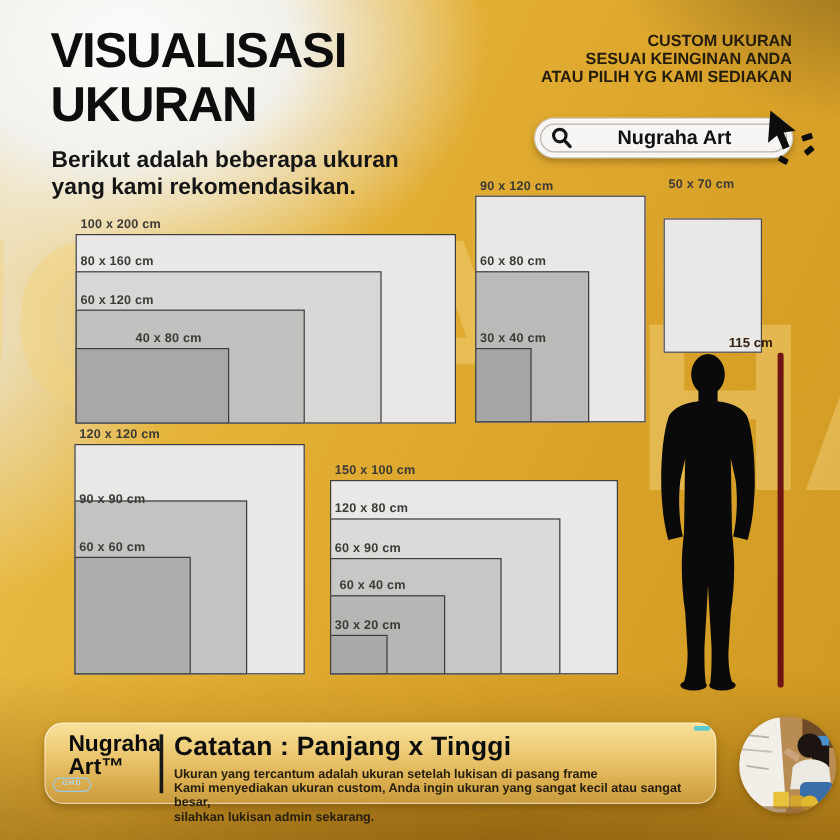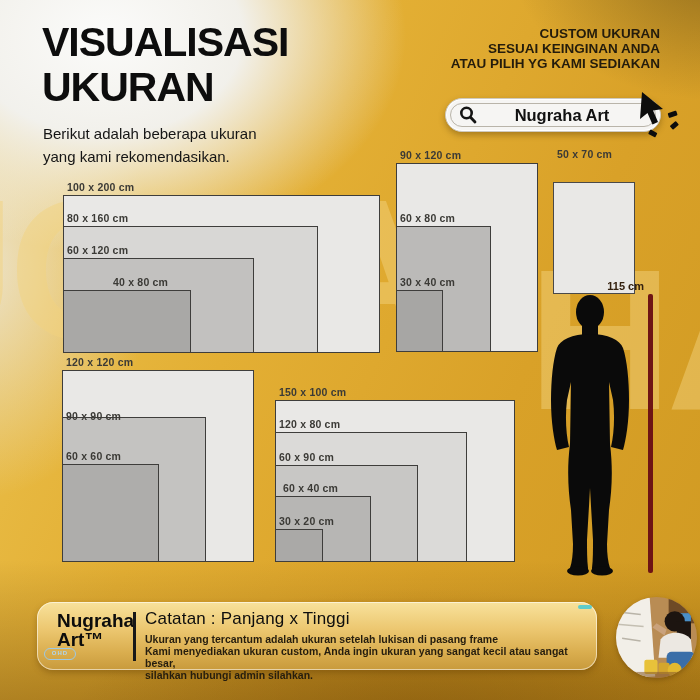--- a/index.html
+++ b/index.html
@@ -15,21 +15,21 @@
       linear-gradient(115deg, #edc653 0%, #e3af34 38%, #d9a128 68%, #d09a22 100%);
   }
   
   .wm{position:absolute;font-weight:700;font-size:200px;line-height:1;letter-spacing:-6px;
       color:#f3d37e;opacity:.48;white-space:nowrap;pointer-events:none;}
   .wm-left{left:-268px;top:170px;}
   .wm-right{left:528px;top:240px;}
   
   .title{position:absolute;left:42px;top:20px;font-size:41px;line-height:45px;font-weight:700;
          letter-spacing:-1px;color:#0d0d0d;}
-  .subtitle{position:absolute;left:43px;top:122px;font-size:15px;line-height:23px;color:#151515;}
+  .subtitle{position:absolute;left:43px;top:122px;font-size:19px;line-height:23px;color:#151515;font-weight:bold;}
   .custom-text{position:absolute;left:340px;top:26px;width:320px;text-align:right;
                font-size:13.5px;line-height:15px;font-weight:700;color:#241c0c;}
   
   .search-pill{position:absolute;left:445px;top:82px;width:214px;height:32px;border-radius:17px;
                background:#f6f5f3;box-shadow:0 3px 6px rgba(70,45,0,.35), inset 0 0 0 1px #ffffff;
                border:1px solid #cfcabf;margin-top:16px;}
   .search-pill .inner-ring{position:absolute;left:4px;top:4px;right:4px;bottom:4px;border-radius:13px;
                border:1px solid #b9b4a9;}
   .search-pill .mag{position:absolute;left:12px;top:6px;}
   .search-pill .search-text{position:absolute;left:34px;right:16px;top:0;height:32px;line-height:32px;
@@ -48,21 +48,21 @@
   
   .footer-bar{position:absolute;left:37px;top:602px;width:560px;height:68px;border-radius:16px;
               background:linear-gradient(180deg,#f8e29c 0%,#ecc770 40%,#d9ad4e 75%,#c89a3c 100%);
               box-shadow:0 3px 6px rgba(90,55,0,.35), inset 0 0 0 1px rgba(255,255,255,.55);}
   .brand{position:absolute;left:20px;top:9px;font-size:19px;line-height:19px;font-weight:700;color:#0c0c0c;}
   .brand-badge{position:absolute;left:7px;top:46px;width:30px;height:10px;border-radius:6px;
                border:1.5px solid #9cc9e6;color:#aed5ee;font-size:6px;line-height:9px;text-align:center;
                letter-spacing:1px;font-weight:700;filter:blur(.4px);}
   .divider{position:absolute;left:96px;top:10px;width:2.5px;height:49px;background:#181818;}
   .note{position:absolute;left:108px;top:7px;width:445px;}
-  .note-heading{font-size:17px;font-weight:400;color:#0d0d0d;letter-spacing:.2px;}
+  .note-heading{font-size:22px;font-weight:700;color:#0d0d0d;letter-spacing:.2px;}
   .note-body{margin-top:4px;font-size:10.5px;line-height:12px;font-weight:600;color:#251d0e;}
   .cyan-mark{position:absolute;left:541px;top:3px;width:14px;height:4px;border-radius:2px;
              background:#39c8d8;opacity:.8;filter:blur(.6px);}
   .avatar{position:absolute;left:616px;top:597px;width:81px;height:81px;border-radius:50%;overflow:hidden;
           box-shadow:0 2px 5px rgba(80,50,0,.4);}
 </style>
 </head>
 <body>
 
 <div class="poster">
@@ -164,21 +164,21 @@
       <div>Nugraha</div>
       <div>Art™</div>
     </div>
     <div class="brand-badge">OHD</div>
     <div class="divider"></div>
     <div class="note">
       <div class="note-heading">Catatan : Panjang x Tinggi</div>
       <div class="note-body">
         <div>Ukuran yang tercantum adalah ukuran setelah lukisan di pasang frame</div>
         <div>Kami menyediakan ukuran custom, Anda ingin ukuran yang sangat kecil atau sangat besar,</div>
-        <div>silahkan hubungi admin silahkan.</div>
+        <div>silahkan lukisan admin sekarang.</div>
       </div>
     </div>
     <div class="cyan-mark"></div>
   </div>
 
   <div class="avatar">
     <svg width="81" height="81" viewBox="0 0 80 80">
       <rect width="80" height="80" fill="#b98c54"></rect>
       <rect x="52" y="-2" width="30" height="28" fill="#6e4a26"></rect>
       <g transform="rotate(-4 16 40)">

